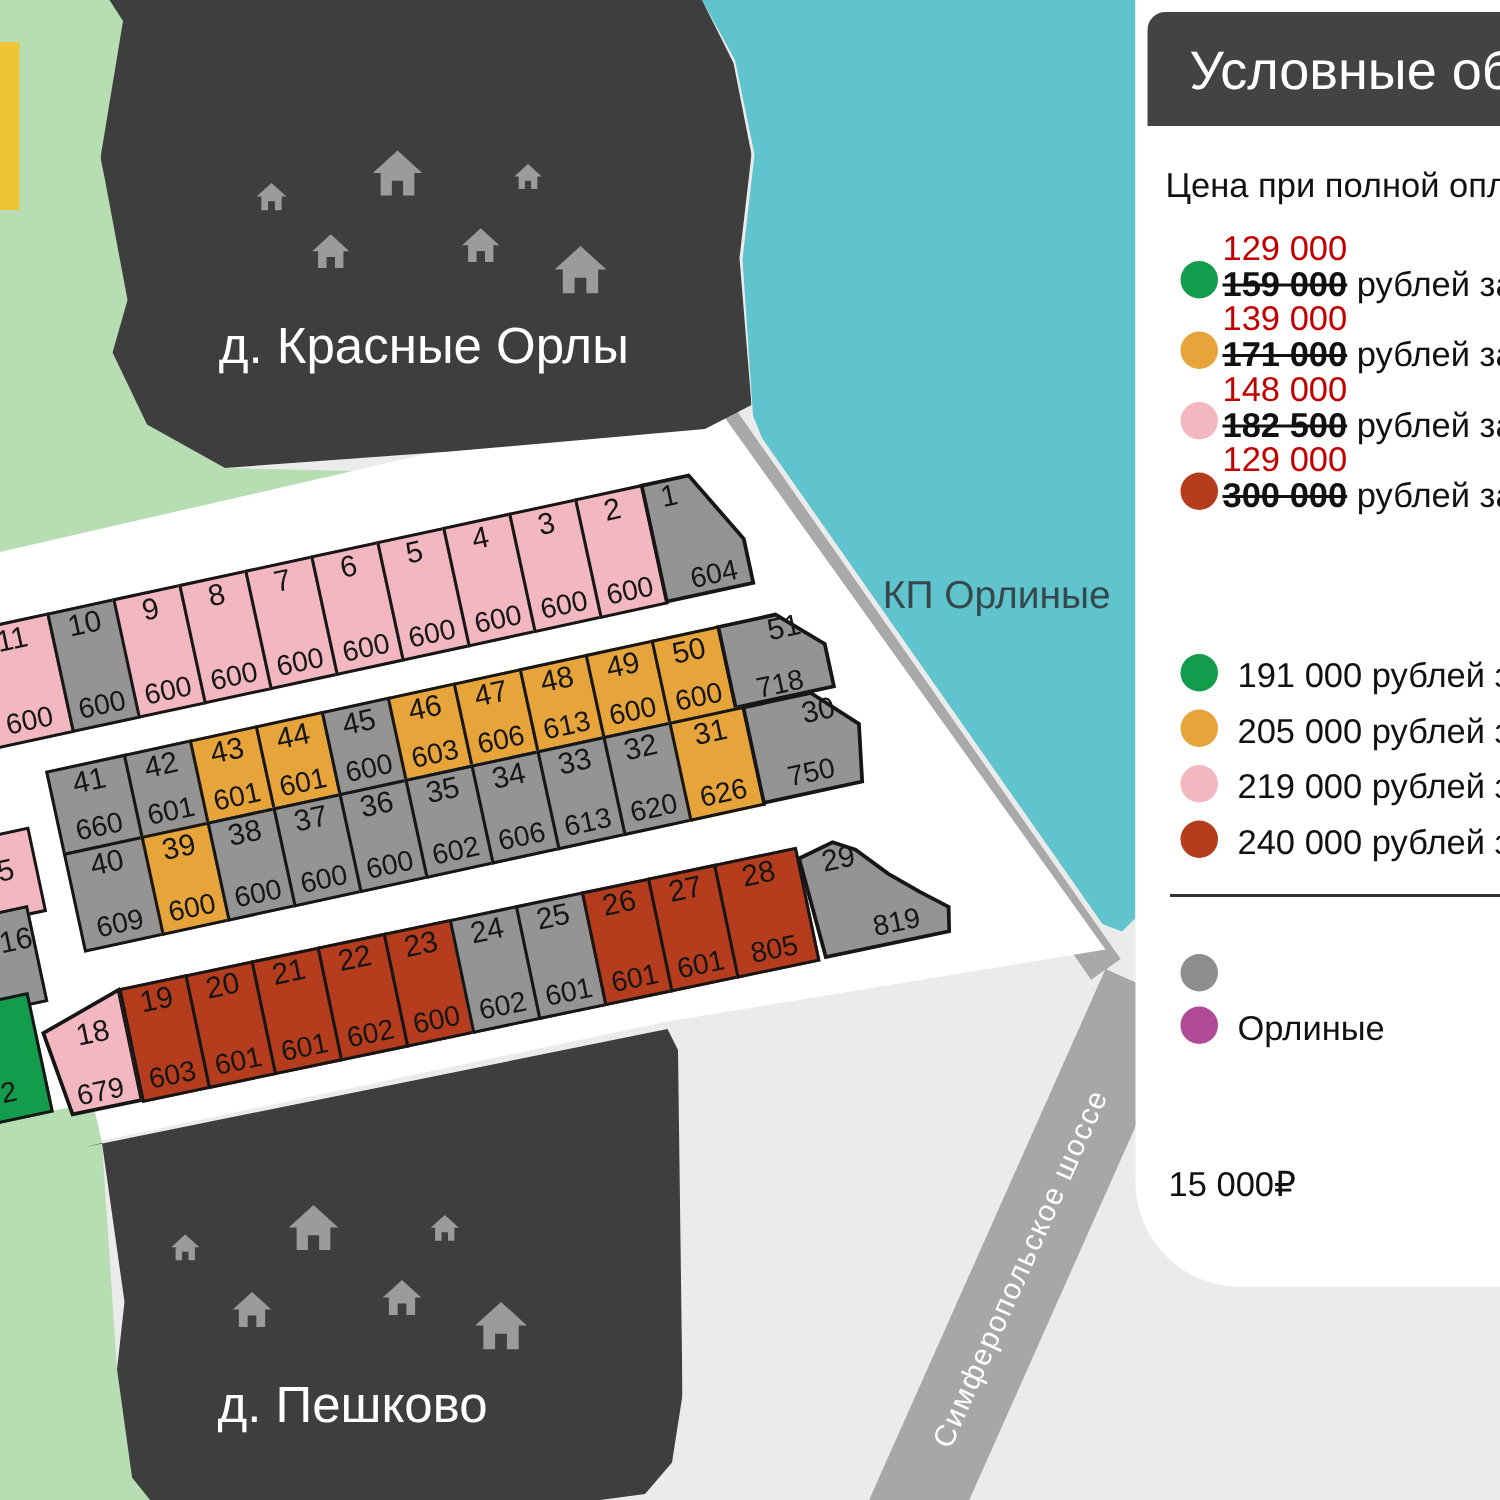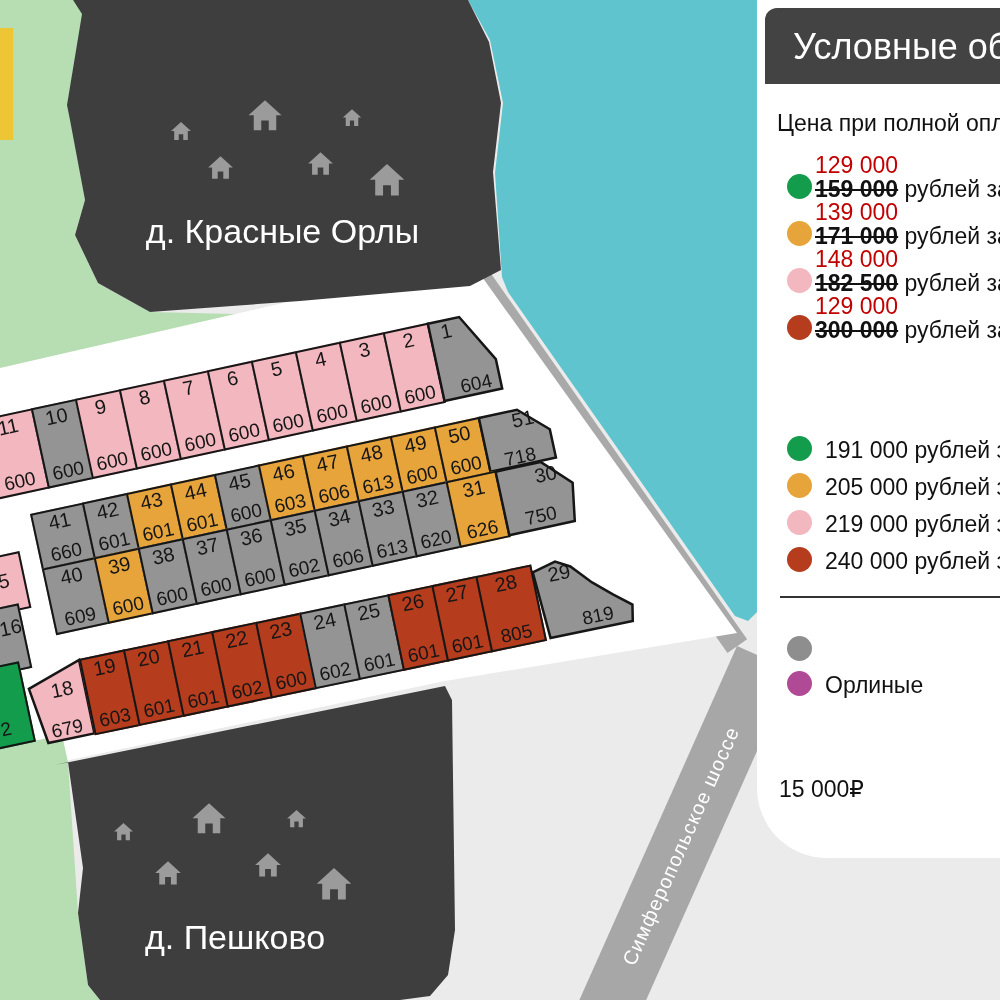--- a/index.html
+++ b/index.html
@@ -72,20 +72,21 @@
 
   <div id="yellow-strip"></div>
 
   <div id="road-main">
     <span>Симферопольское шоссе</span>
   </div>
 
   <div class="village-label" style="left:115px;top:212px;width:335px;">д. Красные Орлы</div>
   <div class="village-label" style="left:90px;top:918px;width:290px;">д. Пешково</div>
   <div id="water-label">
+    <div>КП Орлиные</div>
   </div>
 
 <div class="plot-row" style="left: -22px; top: 420px; transform: rotate(-12.2deg);">
       <div class="cell" style="width: 56px; height: 82px; background: rgb(243, 183, 191);">
         <div class="pn">11</div>
         <div class="pa">600</div>
       </div>
       <div class="cell" style="width: 47px; height: 82px; background: rgb(148, 148, 148);">
         <div class="pn">10</div>
         <div class="pa">600</div>

